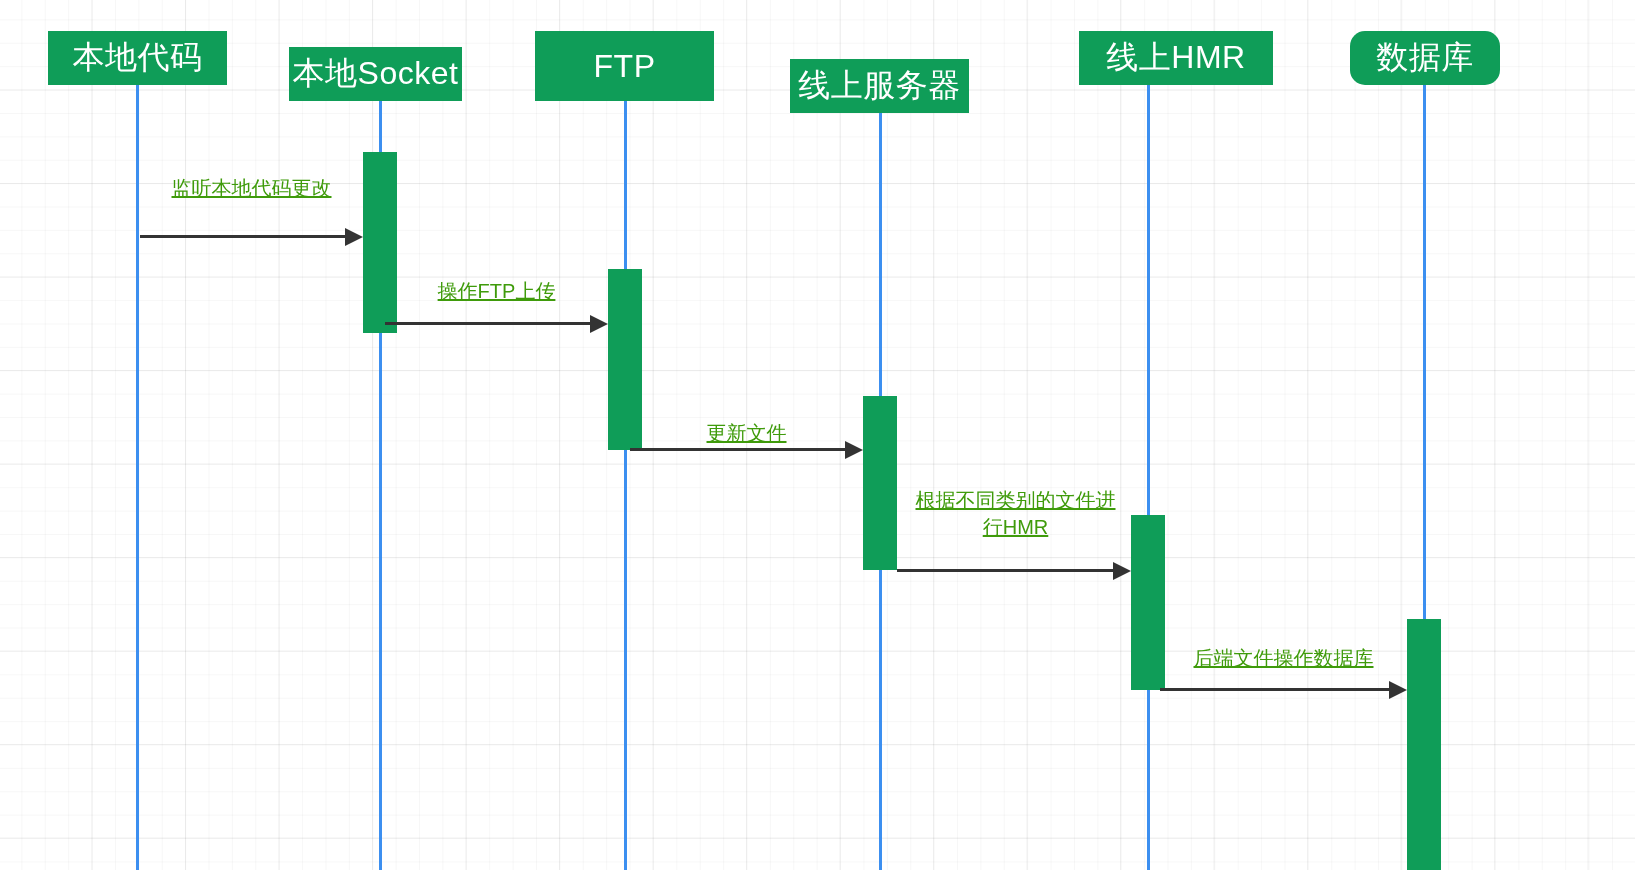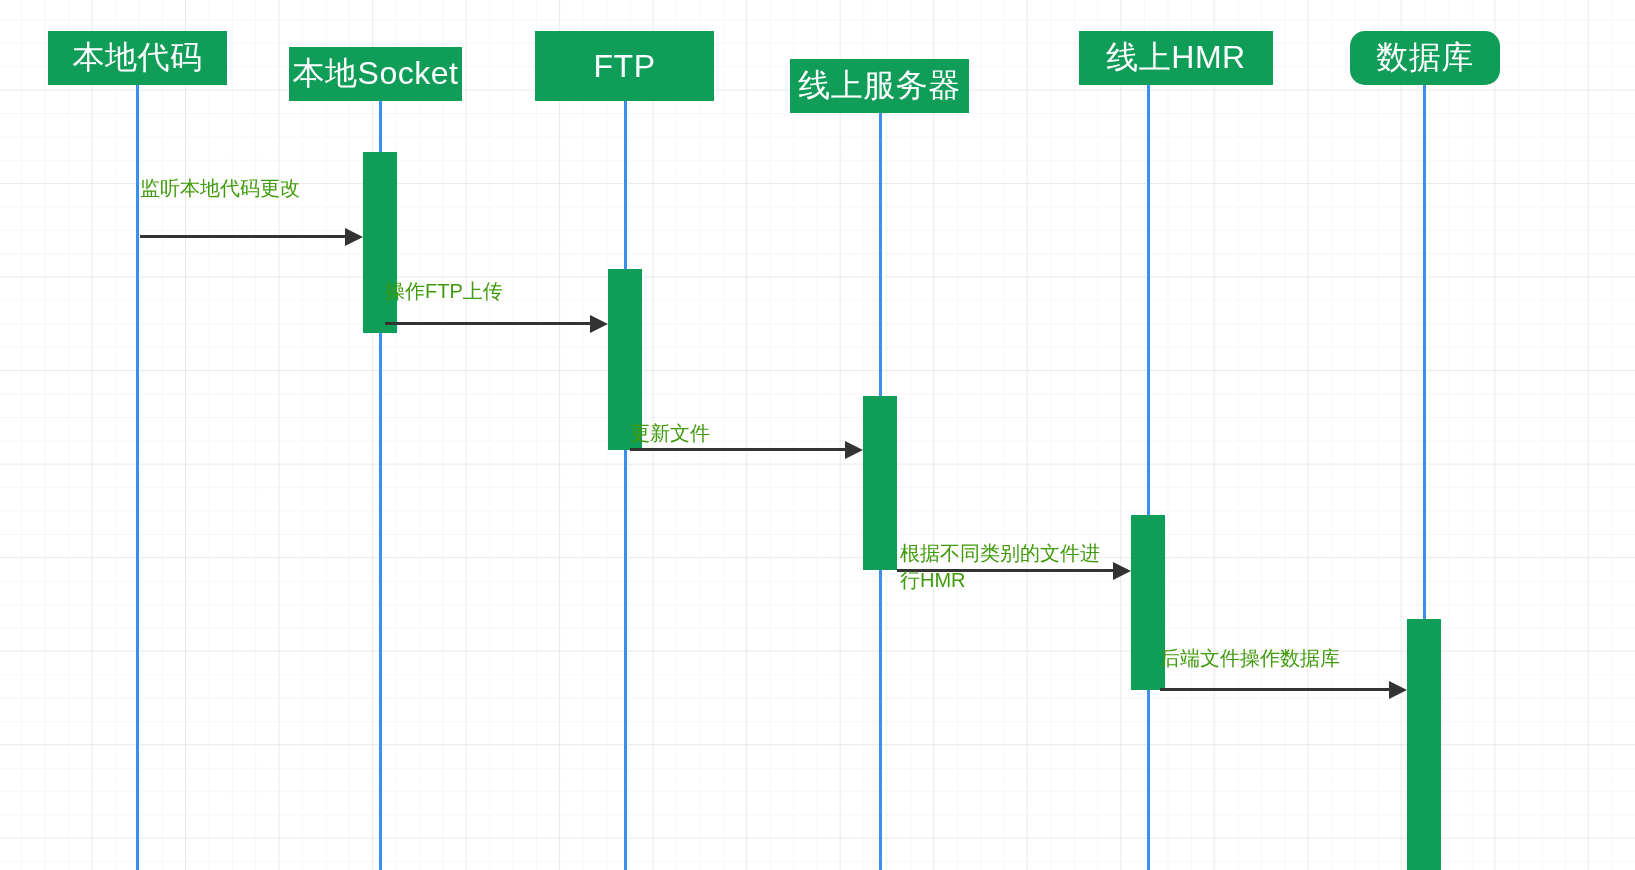--- a/index.html
+++ b/index.html
@@ -47,22 +47,24 @@
     width:0;height:0;
     border-top:9px solid transparent;
     border-bottom:9px solid transparent;
     border-left:18px solid #333333;
   }
   .msg-label{
     position:absolute;
     color:#3f9b0b;
     font-size:20px;
     line-height:27px;
+    text-align:center;
     white-space:pre-line;
     pointer-events:none;
+    text-decoration:underline;
   }
   .watermark{
     position:absolute;
     color:rgba(90,90,90,0.40);
     font-size:24px;
     white-space:nowrap;
     letter-spacing:1px;
   }
 </style>
 </head>
@@ -97,21 +99,21 @@
   <div class="msg-line" id="ml-1" style="left: 385px; top: 322px; width: 209px;"></div>
   <div class="msg-head" id="mh-1" style="left: 590px; top: 315px;"></div>
   <div class="msg-label" id="mt-1" style="left: 385px; top: 262px; width: 223px; margin-top: 16px;">操作FTP上传</div>
 
   <div class="msg-line" id="ml-2" style="left: 630px; top: 448px; width: 219px;"></div>
   <div class="msg-head" id="mh-2" style="left: 845px; top: 441px;"></div>
   <div class="msg-label" id="mt-2" style="left: 630px; top: 420px; width: 233px;">更新文件</div>
 
   <div class="msg-line" id="ml-3" style="left: 897px; top: 569px; width: 220px;"></div>
   <div class="msg-head" id="mh-3" style="left: 1113px; top: 562px;"></div>
-  <div class="msg-label" id="mt-3" style="left: 900px; top: 540px; width: 231px;">根据不同类别的文件进
+  <div class="msg-label" id="mt-3" style="left: 900px; top: 487px; width: 231px;">根据不同类别的文件进
 行HMR</div>
 
   <div class="msg-line" id="ml-4" style="left: 1160px; top: 688px; width: 233px;"></div>
   <div class="msg-head" id="mh-4" style="left: 1389px; top: 681px;"></div>
   <div class="msg-label" id="mt-4" style="left: 1160px; top: 645px; width: 247px;">后端文件操作数据库</div>
 
 
 </div>
 
 </body></html>

